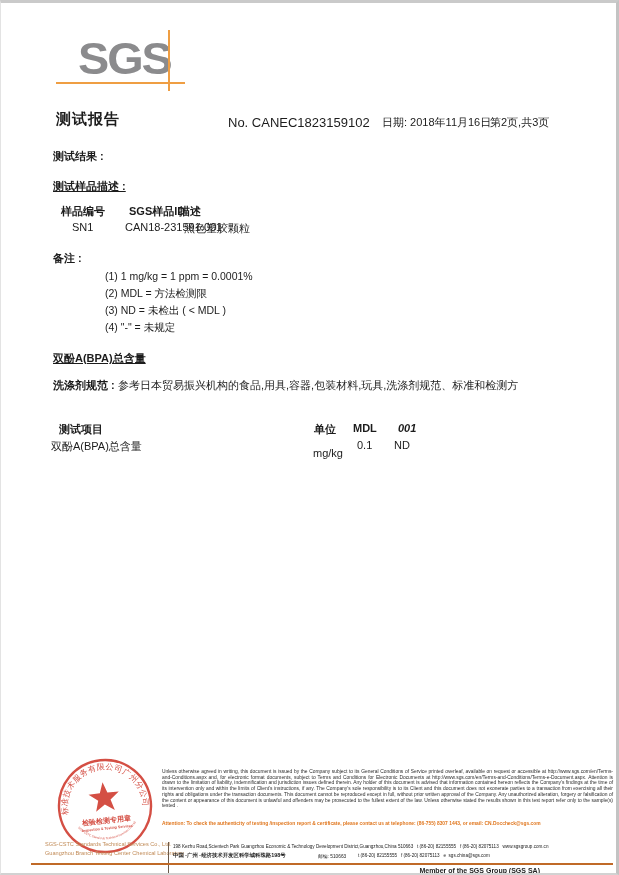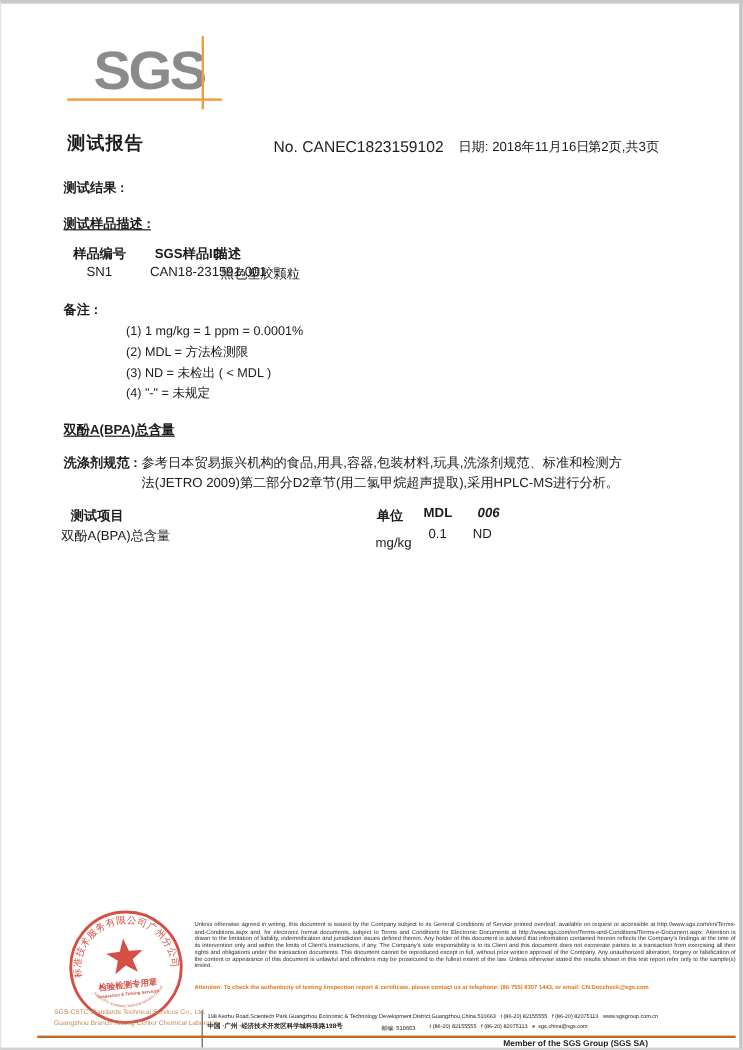--- a/index.html
+++ b/index.html
@@ -106,26 +106,25 @@
 
   <div class="abs sec-label remarks-label">备注 :</div>
   <div class="abs remark r0">(1) 1 mg/kg = 1 ppm = 0.0001%</div>
   <div class="abs remark r1">(2) MDL = 方法检测限</div>
   <div class="abs remark r2">(3) ND = 未检出 ( &lt; MDL )</div>
   <div class="abs remark r3">(4) "-" = 未规定</div>
 
   <div class="abs sec-label u bpa-heading">双酚A(BPA)总含量</div>
   <div class="abs sec-label method-label">洗涤剂规范 :</div>
   <div class="abs body-txt method-l1">参考日本贸易振兴机构的食品,用具,容器,包装材料,玩具,洗涤剂规范、标准和检测方</div>
-  <div class="abs body-txt method-l2">法(JETRO 2009)第二部分D2章节(用二氯甲烷超声提取),采用HPLC-MS进行分析。</div>
 
   <div class="abs rt-h rt-h1">测试项目</div>
   <div class="abs rt-h rt-h2">单位</div>
   <div class="abs rt-h rt-h3">MDL</div>
-  <div class="abs rt-h rt-h4">006</div>
+  <div class="abs rt-h rt-h4">001</div>
   <div class="abs body-txt rt-d1">双酚A(BPA)总含量</div>
   <div class="abs body-txt rt-d2">mg/kg</div>
   <div class="abs body-txt rt-d3">0.1</div>
   <div class="abs body-txt rt-d4">ND</div>
 
   <svg class="abs stamp" viewBox="0 0 100 100">
     <defs>
       <path id="arcTop" d="M 13 60 A 38 38 0 1 1 87 60" fill="none"></path>
       <path id="arcBottom" d="M 17 63 A 37 37 0 0 0 83 63" fill="none"></path>
     </defs>

